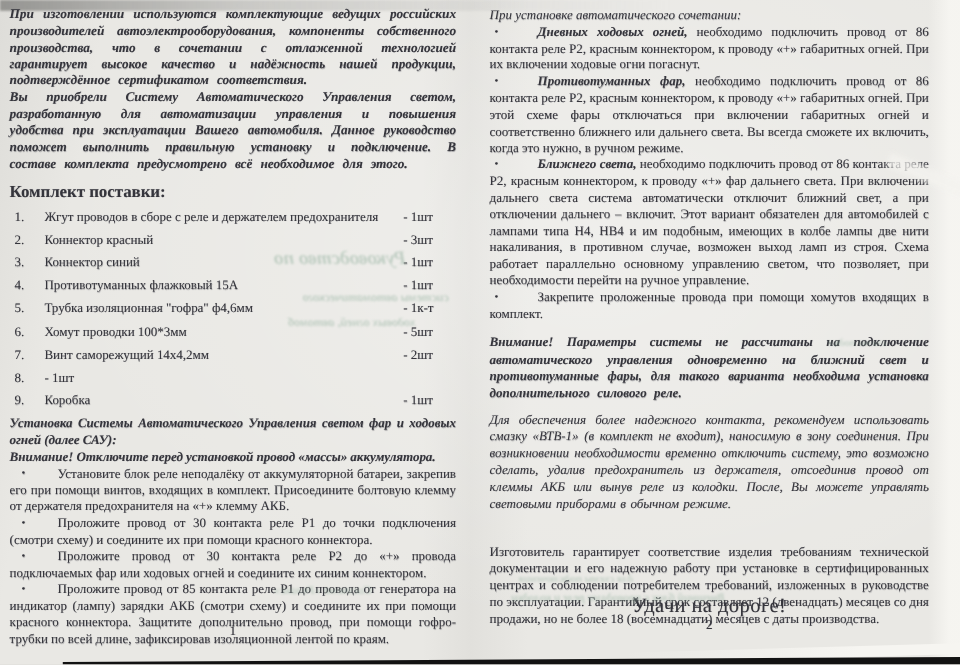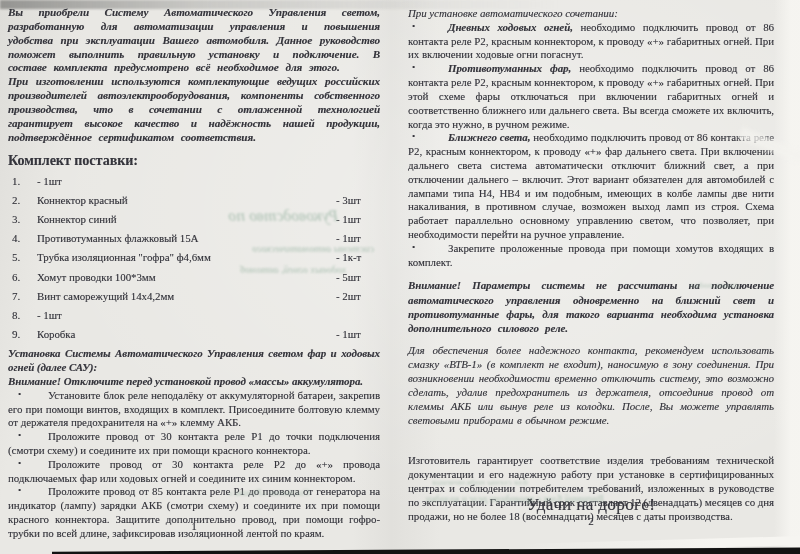--- a/index.html
+++ b/index.html
@@ -66,28 +66,29 @@
   .bleed-r2{left:426px;top:494px;font-size:9.5px;opacity:0.5;}
 </style>
 </head>
 <body>
 
 <div class="scan">
 
   <div class="top-shade"></div>
 
   <div class="page left">
+    <p class="intro">При изготовлении используются комплектующие ведущих российских производителей автоэлектрооборудования, компоненты собственного производства, что в сочетании с отлаженной технологией гарантирует высокое качество и надёжность нашей продукции, подтверждённое сертификатом соответствия.</p>
     <p class="intro">Вы приобрели Систему Автоматического Управления светом, разработанную для автоматизации управления и повышения удобства при эксплуатации Вашего автомобиля. Данное руководство поможет выполнить правильную установку и подключение. В составе комплекта предусмотрено всё необходимое для этого.</p>
-    <p class="intro">При изготовлении используются комплектующие ведущих российских производителей автоэлектрооборудования, компоненты собственного производства, что в сочетании с отлаженной технологией гарантирует высокое качество и надёжность нашей продукции, подтверждённое сертификатом соответствия.</p>
 
     <p class="kit-header">Комплект поставки:</p>
 
     <ol class="kit-list">
       <li>
         <span class="kn">1.</span>
+        <span class="kname">Жгут проводов в сборе с реле и держателем предохранителя</span>
         <span class="kqty">- 1шт</span>
       </li>
       <li>
         <span class="kn">2.</span>
         <span class="kname">Коннектор красный</span>
         <span class="kqty">- 3шт</span>
       </li>
       <li>
         <span class="kn">3.</span>
         <span class="kname">Коннектор синий</span>

